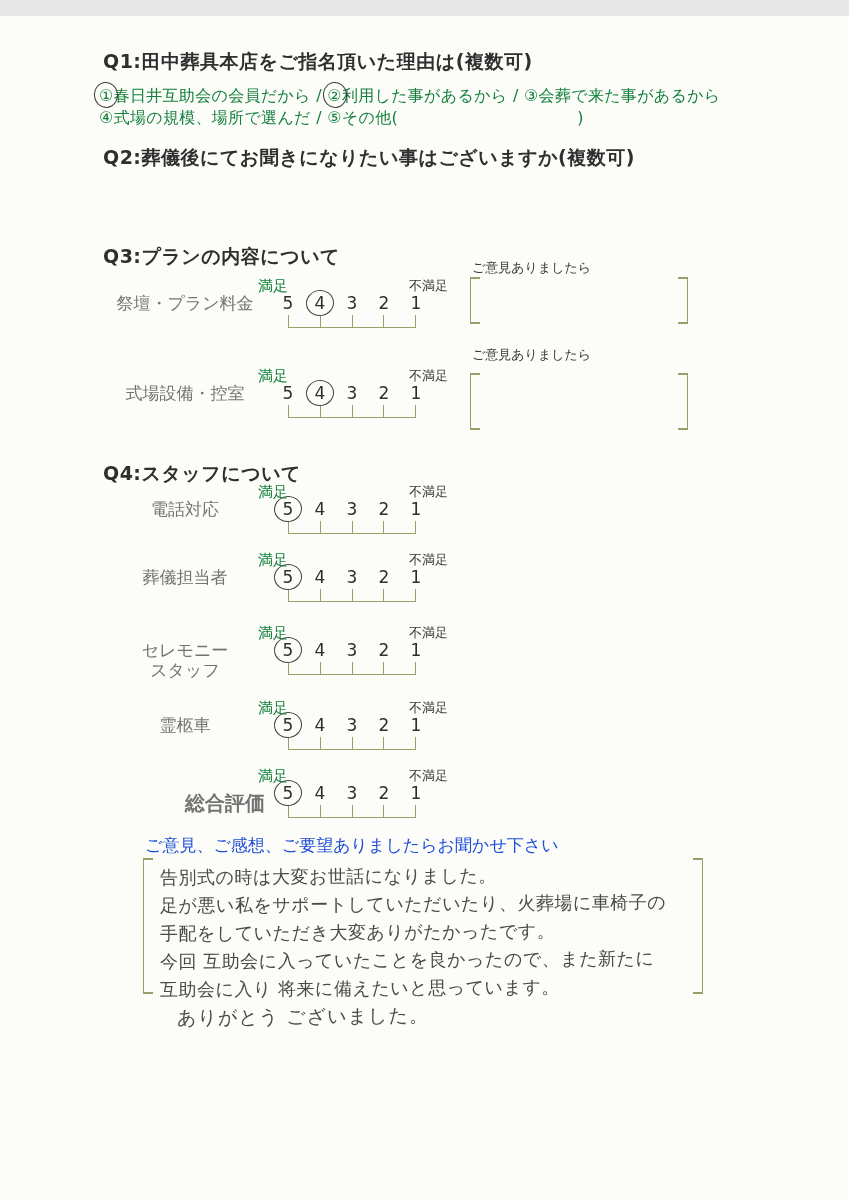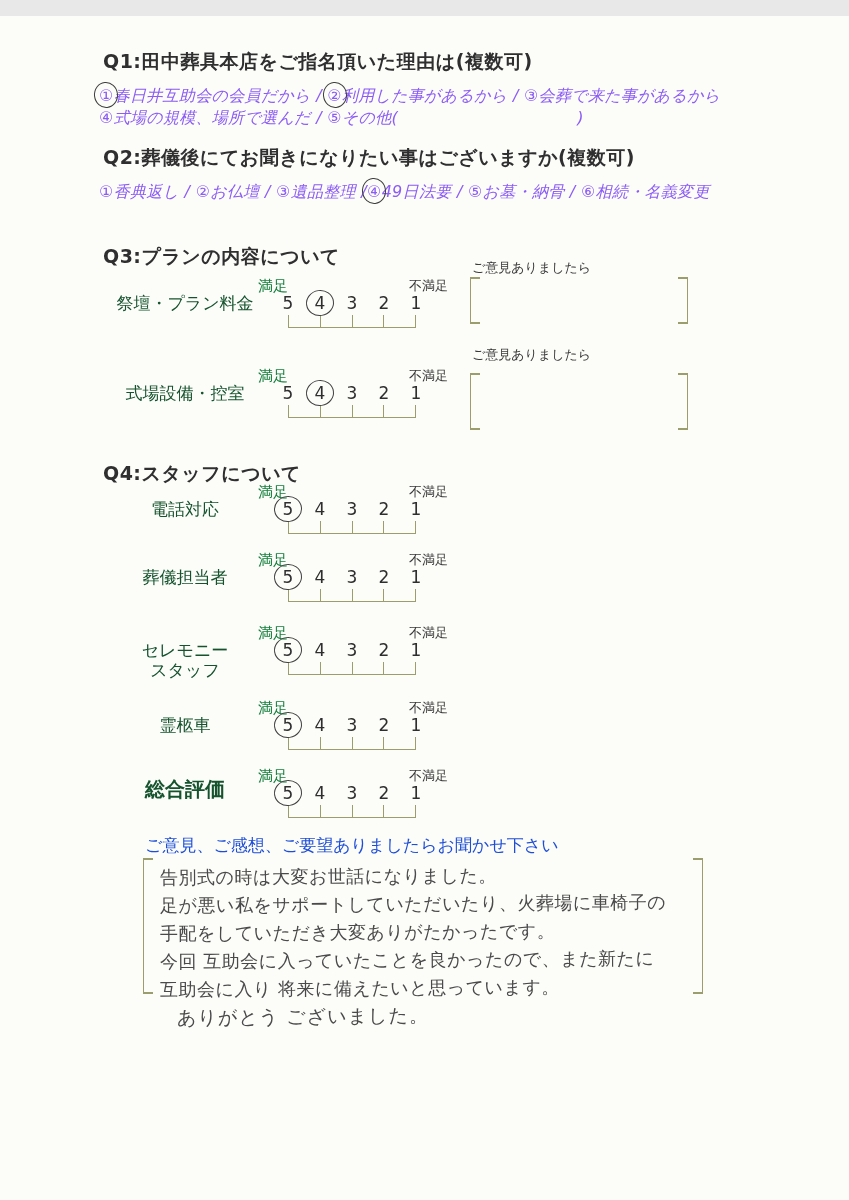--- a/index.html
+++ b/index.html
@@ -1,31 +1,31 @@
 <!DOCTYPE html>
 <html><head>
 <meta charset="utf-8">
 <style>
   :root{ --line:#9b9d6d; --ink:#2f2f2f; --pen:#4a4a4a; }
   html,body{margin:0;padding:0;background:#e8e8e8;}
   .page{position:relative;width:849px;height:1200px;margin:16px auto;background:#fcfcf9;
         font-family:"DejaVu Sans",sans-serif;color:var(--ink);overflow:hidden;}
 
   .qtitle{position:absolute;font-weight:700;font-size:19px;letter-spacing:.5px;white-space:pre;}
-  .optline{position:absolute;font-size:16px;letter-spacing:.3px;color:#8b5cf6;white-space:pre;font-style:italic;}
+  .optline{position:absolute;font-size:16px;letter-spacing:.3px;color:#15803d;white-space:pre;}
   .optline span{white-space:pre;}
   .hcirc{position:relative;display:inline-block;}
   .hcirc::after{content:"";position:absolute;left:50%;top:50%;width:22px;height:24px;
         transform:translate(-50%,-54%) rotate(-6deg);border:1.7px solid #3d3d3d;border-radius:50%;}
 
   
   .srow{position:absolute;left:0;top:0;width:849px;height:62px;}
   .rowlabel{position:absolute;left:105px;top:14px;width:160px;text-align:center;font-size:17px;
-        color:#14532d;white-space:pre-line;line-height:20px;}
-  .rowlabel.bold{font-weight:700;font-size:20px;top:10px;}
+        color:#737373;white-space:pre-line;line-height:20px;}
+  .rowlabel.bold{font-weight:700;font-size:20px;top:24px;text-align:right;}
   .scale{position:absolute;left:272px;top:0;width:160px;}
   .sat{position:absolute;left:-14px;top:-2px;font-size:15px;color:#15803d;}
   .unsat{position:absolute;right:-16px;top:-2px;font-size:13px;color:#3a3a3a;}
   .nums{display:flex;padding-top:14px;}
   .num{width:32px;text-align:center;font-size:17px;color:#2e2e2e;position:relative;}
   .num.circled::after{content:"";position:absolute;left:50%;top:50%;width:26px;height:24px;
         transform:translate(-50%,-50%) rotate(-8deg);border:1.7px solid #3e3e3e;border-radius:50%;}
   .comb{display:flex;margin-left:16px;width:128px;height:13px;margin-top:2px;}
   .cell{flex:1;border-left:1px solid var(--line);border-bottom:1px solid var(--line);}
   .cell:last-child{border-right:1px solid var(--line);}
@@ -50,21 +50,20 @@
 </head>
 <body>
 
 <div class="page">
 
   <div class="qtitle" style="left:103px;top:33px">Q1:田中葬具本店をご指名頂いた理由は(複数可)</div>
   <div class="optline" style="left:99px;top:70px"><span class="hcirc">①</span><span>春日井互助会の会員だから / </span><span class="hcirc">②</span><span>利用した事があるから / ③会葬で来た事があるから</span></div>
   <div class="optline" style="left:99px;top:92px"><span>④式場の規模、場所で選んだ / ⑤その他(　　　　　　　　　　　)</span></div>
 
   <div class="qtitle" style="left:103px;top:129px">Q2:葬儀後にてお聞きになりたい事はございますか(複数可)</div>
-  <div class="optline" style="left:99px;top:166px"><span>①香典返し / ②お仏壇 / ③遺品整理 /</span><span class="hcirc">④</span><span>49日法要 / ⑤お墓・納骨 / ⑥相続・名義変更</span></div>
 
   <div class="qtitle" style="left:103px;top:228px">Q3:プランの内容について</div>
 
   <div class="ccaption" style="left:472px;top:243px">ご意見ありましたら</div>
   <div class="srow" style="top:263px">
     <div class="rowlabel">祭壇・プラン料金</div>
     <div class="scale">
         <span class="sat">満足</span>
         <span class="unsat">不満足</span>
         <div class="nums">

